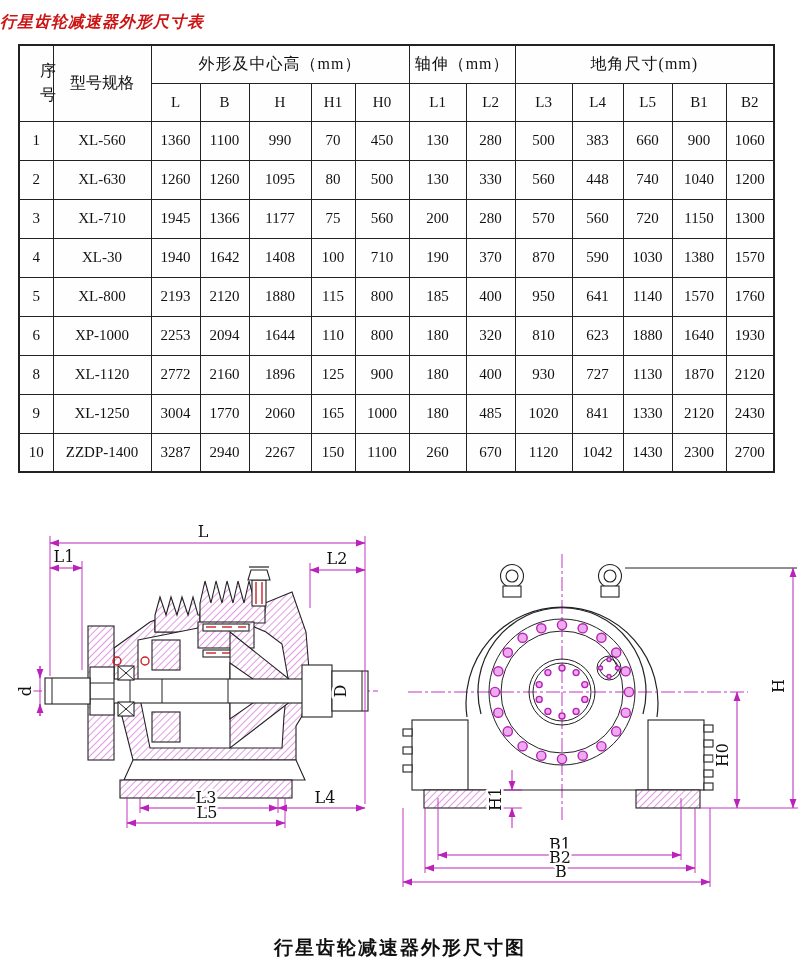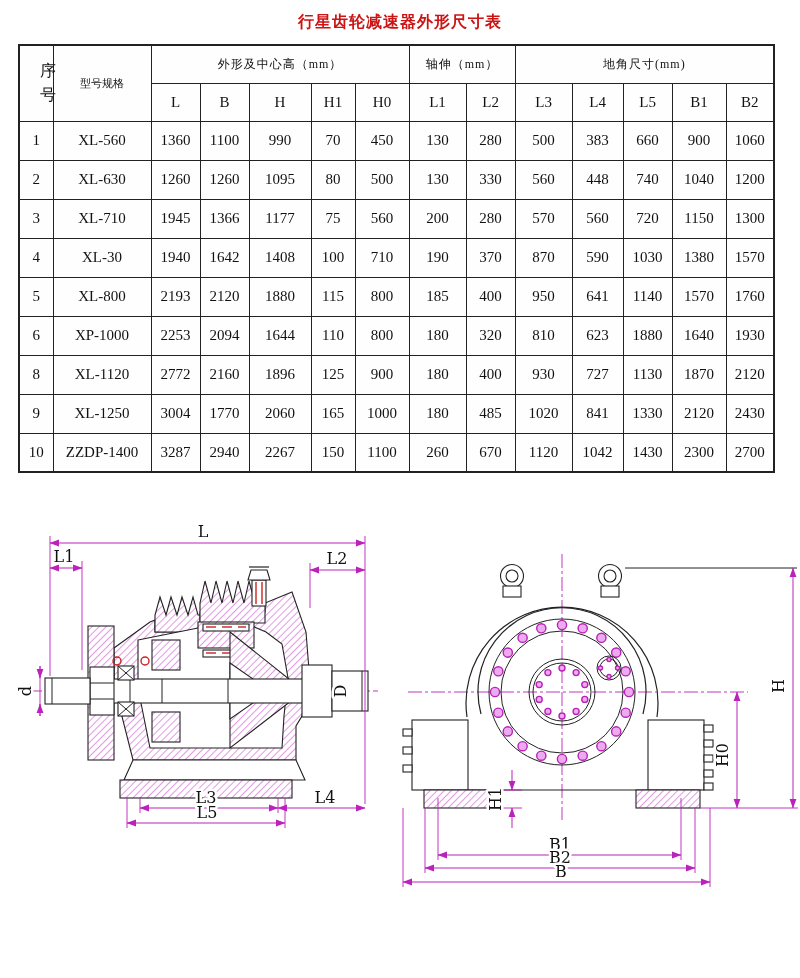--- a/index.html
+++ b/index.html
@@ -1,33 +1,33 @@
 <!DOCTYPE html>
 <html><head>
 <meta charset="utf-8">
 <style>
   * { margin:0; padding:0; box-sizing:border-box; }
   html,body { width:800px; height:978px; background:#ffffff; overflow:hidden;
               font-family:"Liberation Serif","DejaVu Serif",serif; }
   .page { position:relative; width:800px; height:978px; background:#ffffff; }
 
-  .doc-title { position:absolute; top:12px; left:0; width:100%; text-align:center;
-               color:#cc1414; font-size:16px; font-weight:bold; letter-spacing:1px; }
+  .doc-title { position:absolute; top:12px; left:0; width:100%; text-align:left;
+               color:#cc1414; font-size:16px; font-weight:bold; letter-spacing:1px;font-style:italic; }
 
   table.dim-table { position:absolute; left:18px; top:44px; width:755px;
                     border-collapse:collapse; table-layout:fixed;
                     border:2px solid #222; }
   table.dim-table th, table.dim-table td {
       border:1px solid #222; text-align:center; vertical-align:middle;
       font-weight:normal; color:#111; background:#fefefe; }
   table.dim-table thead tr { height:38px; }
   table.dim-table tbody tr { height:39px; }
   th.no-col { font-size:16px; word-break:break-all; line-height:1.5; padding:0 20px; }
-  th.model-col { font-size:11px; }
-  th.group { font-size:12px; letter-spacing:1px;margin-left:25px; }
+  th.model-col { font-size:16px; }
+  th.group { font-size:16px; letter-spacing:1px;margin-left:25px; }
   th.sub { font-size:15px; font-family:"Liberation Serif","DejaVu Serif",serif; }
   table.dim-table tbody td { font-size:15px; }
 
   .figure-caption { position:absolute; top:935px; left:0; width:100%; text-align:center;
                     color:#111; font-size:19px; font-weight:bold; letter-spacing:2px; }
 
   svg#drawing { position:absolute; left:0; top:520px; }
   .blk  { stroke:#222; stroke-width:1.2; fill:none; }
   .blkt { stroke:#222; stroke-width:1;   fill:none; }
   .wht  { stroke:#222; stroke-width:1.1; fill:#ffffff; }
@@ -456,13 +456,14 @@
       <line class="mage" x1="695" y1="288" x2="695" y2="353"></line>
       <line class="mag" x1="425" y1="348" x2="695" y2="348" marker-start="url(#ma)" marker-end="url(#ma)"></line>
       <text class="dl" x="560" y="343">B2</text>
       <line class="mage" x1="403" y1="288" x2="403" y2="367"></line>
       <line class="mage" x1="710" y1="288" x2="710" y2="367"></line>
       <line class="mag" x1="403" y1="362" x2="710" y2="362" marker-start="url(#ma)" marker-end="url(#ma)"></line>
       <text class="dl" x="561" y="357">B</text>
     </g>
   </svg>
 
+  <div class="figure-caption">行星齿轮减速器外形尺寸图</div>
 </div>
 
 </body></html>

